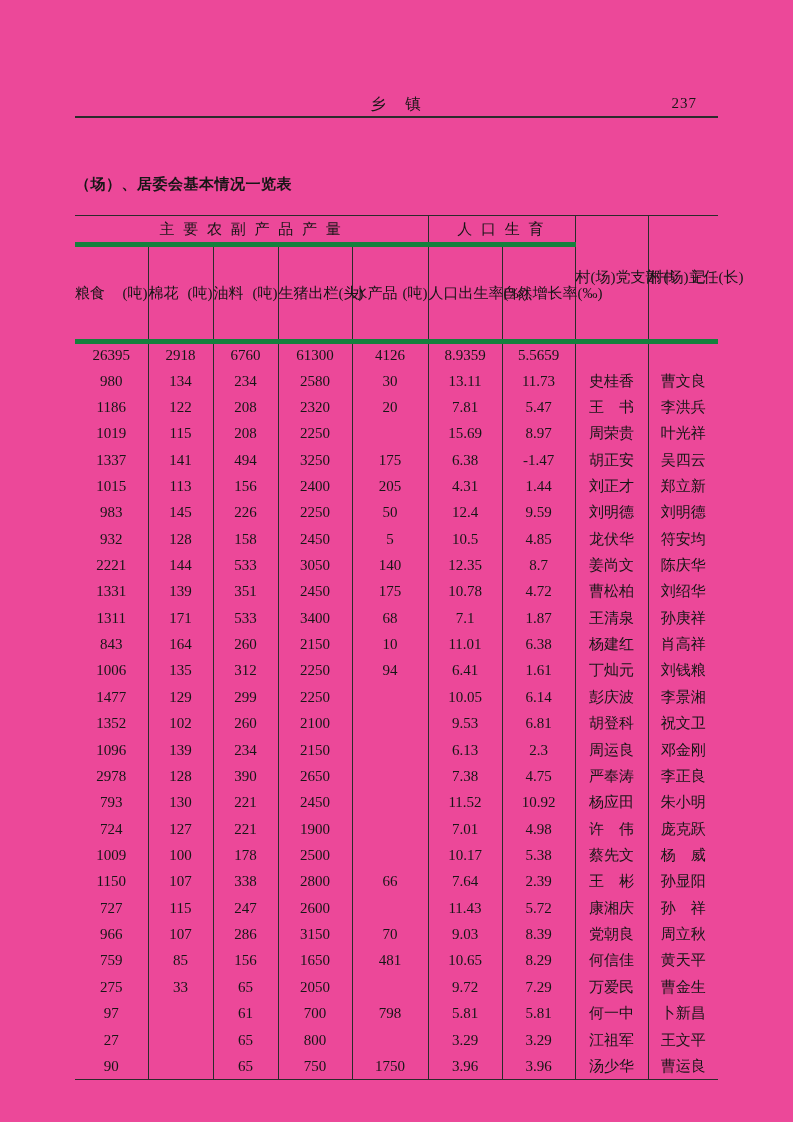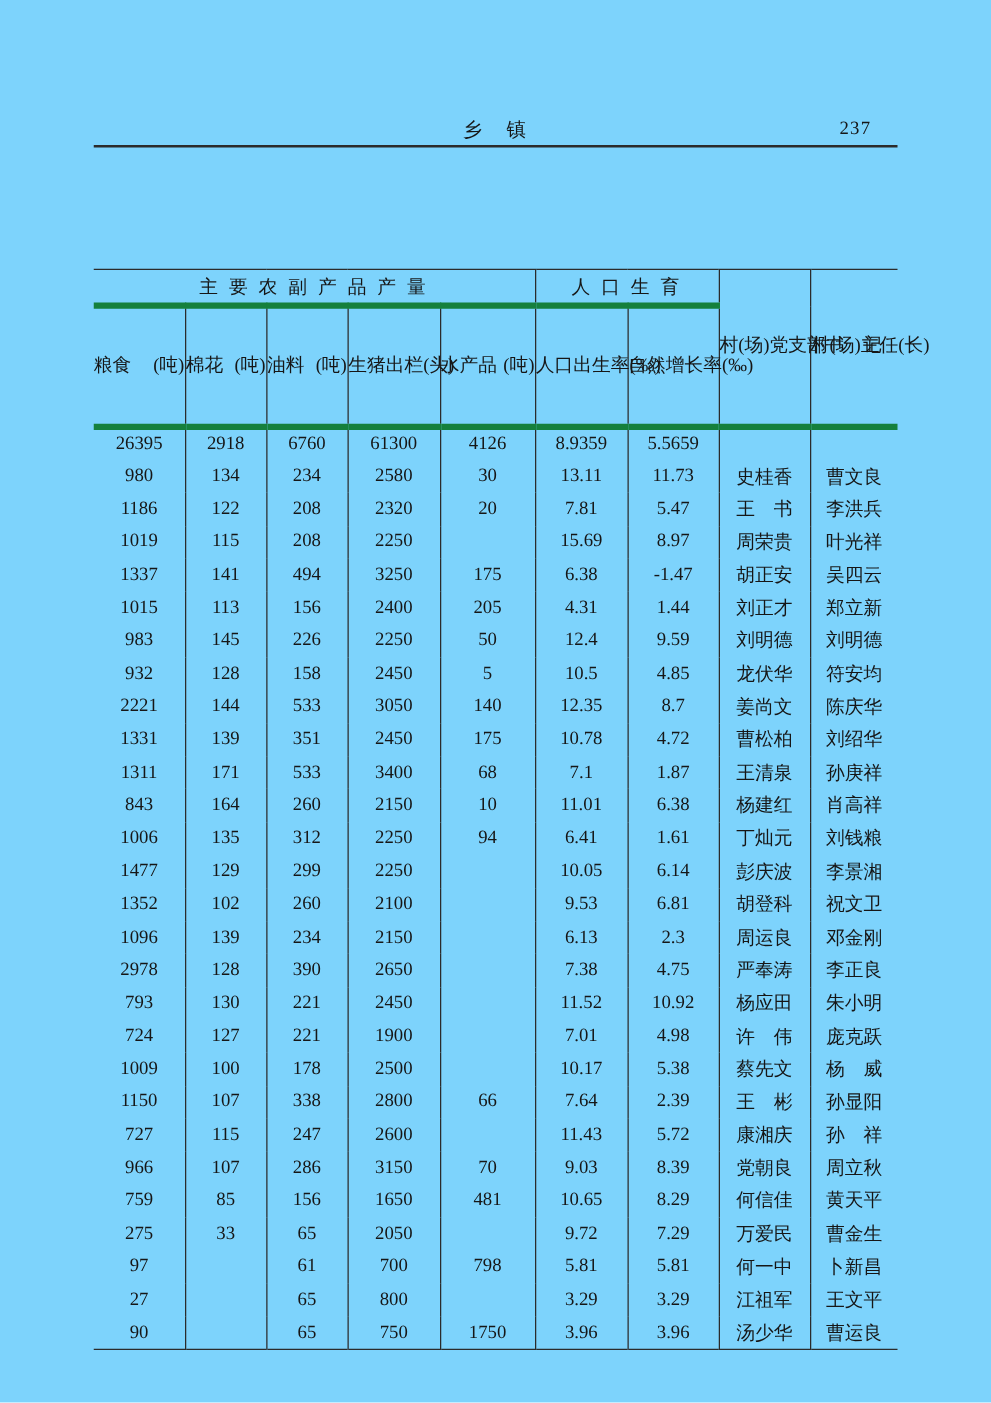--- a/index.html
+++ b/index.html
@@ -1,20 +1,20 @@
 <!DOCTYPE html>
 <html><head>
 <meta charset="utf-8">
 <style>
   * { margin:0; padding:0; box-sizing:border-box; }
   html,body { background:#ffffff; }
   .page {
     position:relative;
     width:793px; height:1122px;
-    background:#7dd3fc;
+    background:#ec4899;
     color:#161616;
     font-family:"Liberation Serif","DejaVu Serif",serif;
     overflow:hidden;
   }
 
   
   .page-header {
     position:absolute; top:93px; left:75px; width:643px; height:25px;
     border-bottom:2px solid #2b2b2b;
     font-size:15.5px;
@@ -67,20 +67,21 @@
 </head>
 <body>
 
 <div class="page">
 
   <div class="page-header">
     <div class="running-title">乡　镇</div>
     <div class="page-number">237</div>
   </div>
 
+  <div class="table-title">（场）、居委会基本情况一览表</div>
 
   <table class="main-table">
     <colgroup>
       <col style="width:73px">
         <col style="width:65px">
         <col style="width:65px">
       <col style="width:74px">
         <col style="width:76px">
         <col style="width:74px">
       <col style="width:73px">

